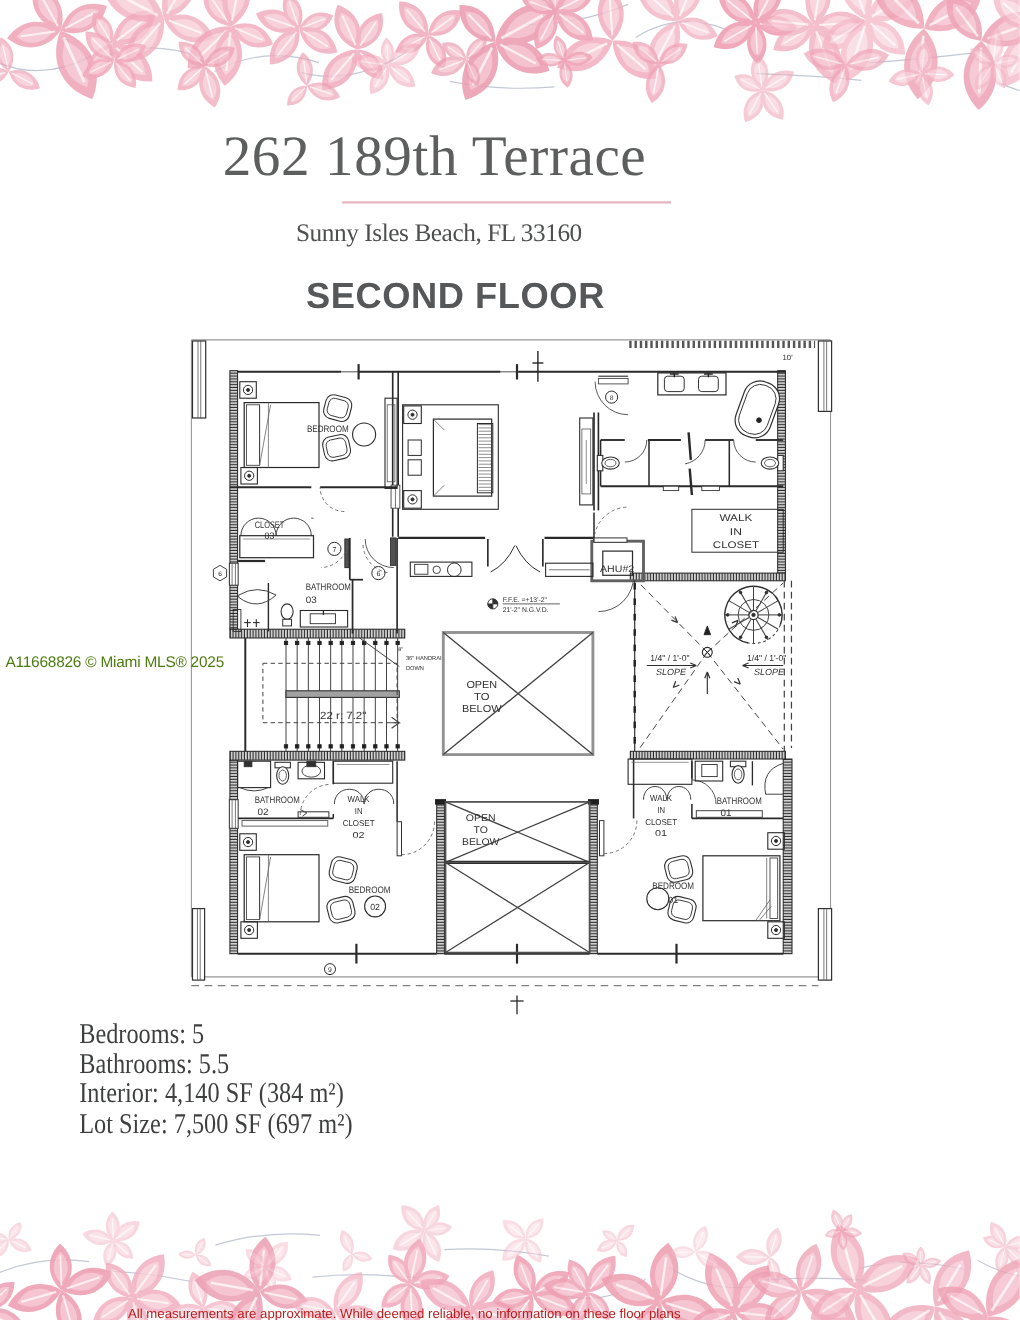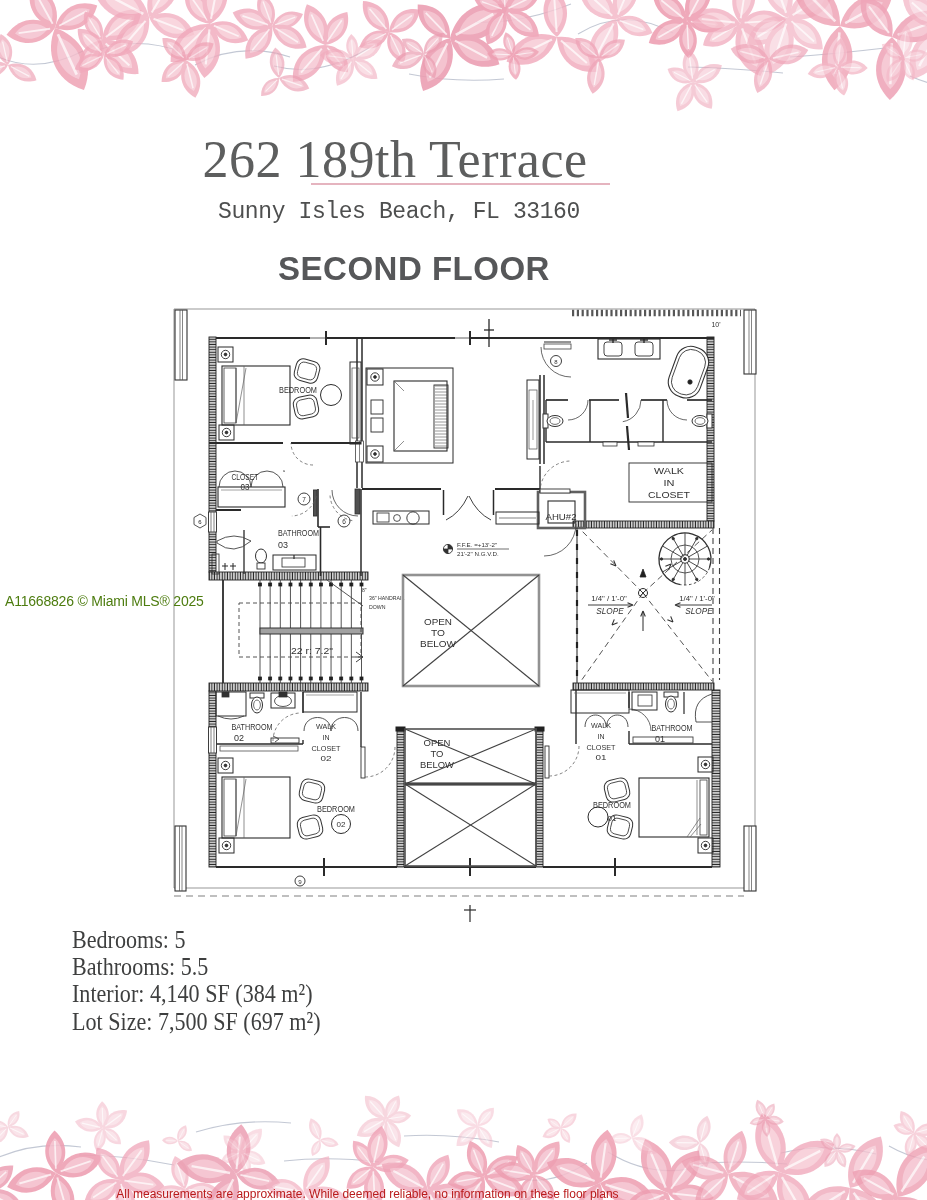--- a/index.html
+++ b/index.html
@@ -1,21 +1,21 @@
 <!DOCTYPE html>
 <html><head><meta charset="utf-8">
 <style>
 html,body{margin:0;padding:0;}
 body{width:927px;height:1200px;position:relative;background:#ffffff;overflow:hidden;
      font-family:"Liberation Sans",sans-serif;}
-#title{position:absolute;top:130px;left:0;width:790px;text-align:center;
+#title{position:absolute;top:113px;left:0;width:790px;text-align:center;
   font-family:"Liberation Serif",serif;font-size:52px;color:#5d5e5e;letter-spacing:0.5px;}
 #divider{position:absolute;top:183px;left:311px;width:299px;height:1.5px;background:#e5b4bf;}
 #sub{position:absolute;top:199px;left:0;width:798px;text-align:center;
-  font-family:Liberation Mono, monospace;font-size:23px;letter-spacing:-0.4px;color:#4e4f4f;}
+  font-family:Liberation Serif, serif;font-size:23px;letter-spacing:-0.4px;color:#4e4f4f;}
 #floor{position:absolute;top:251px;left:0;width:828px;text-align:center;
   font-size:33px;font-weight:bold;color:#565759;letter-spacing:0.5px;line-height:36px;}
 #wm{position:absolute;top:593px;left:5px;font-size:14px;letter-spacing:-0.2px;color:#4d7c0f;line-height:16px;}
 #info{position:absolute;top:926px;left:72px;font-family:"Liberation Serif",serif;
   font-size:26px;color:#3e3f3f;line-height:27.2px;transform:scaleX(0.85);transform-origin:0 0;}
 #disc{position:absolute;top:1187px;left:0;width:735px;text-align:center;
   font-size:12px;color:#b91c1c;line-height:14px;}
 svg{position:absolute;top:0;left:0;}
 </style></head>
 <body>

